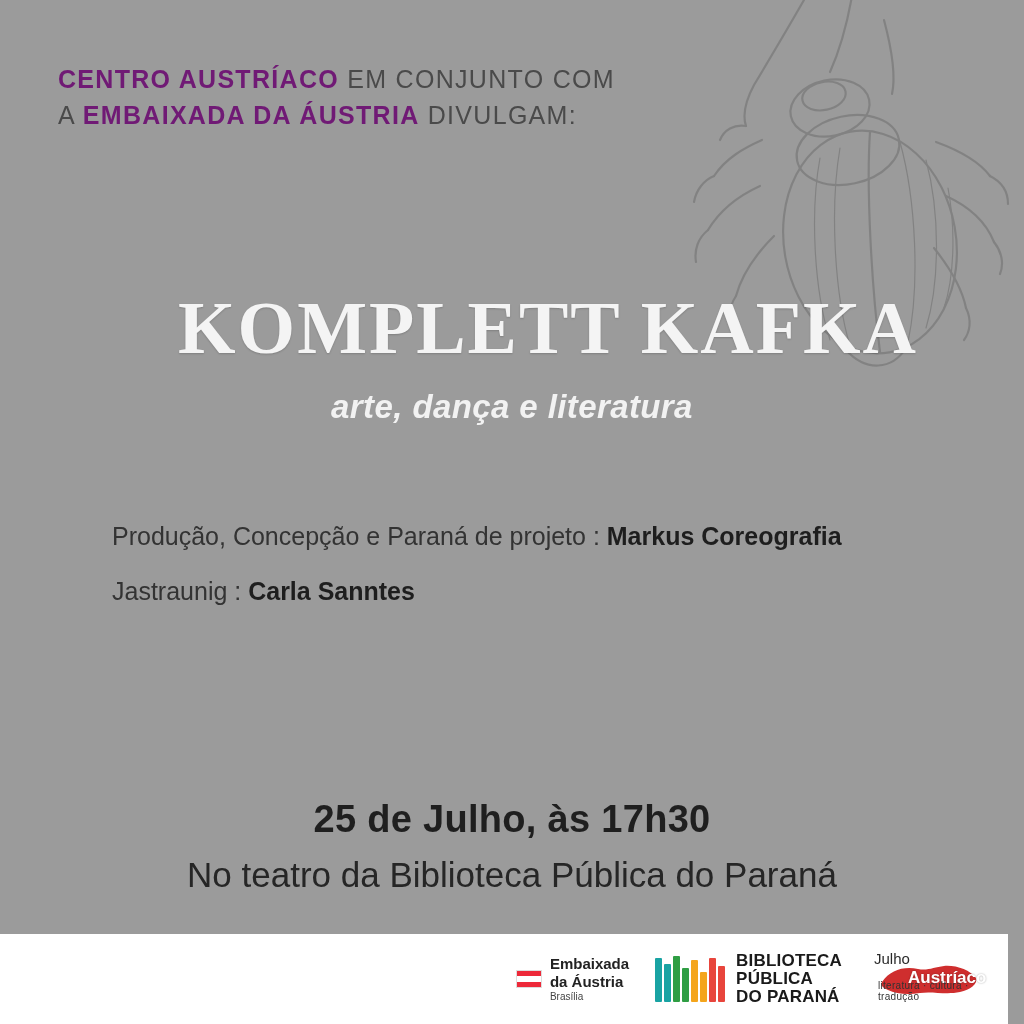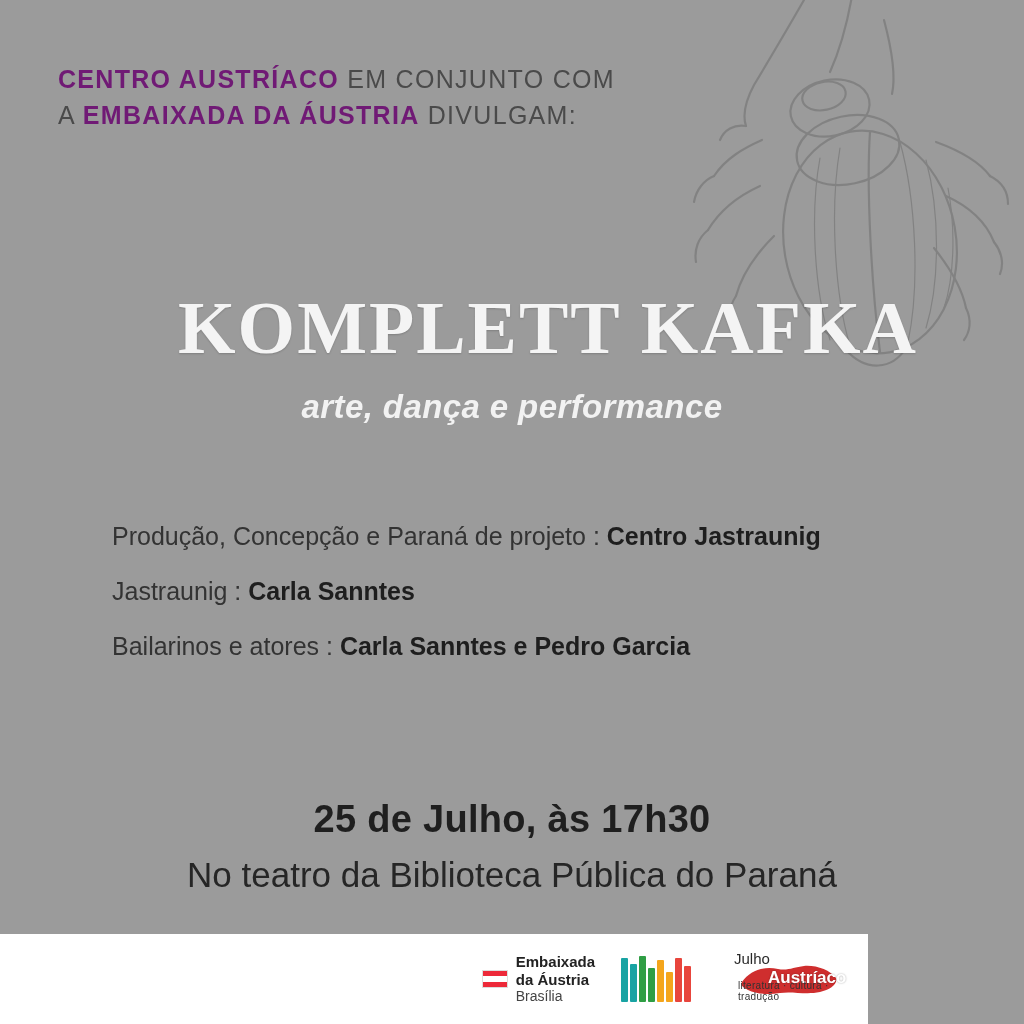--- a/index.html
+++ b/index.html
@@ -126,21 +126,21 @@
     font-size: 35px;
     font-weight: normal;
     color: #262626;
   }
 
   
   .footer {
     position: absolute;
     left: 0;
     bottom: 0;
-    width: 868px;
+    width: 1008px;
     height: 90px;
     background: #ffffff;
     display: flex;
     align-items: center;
     justify-content: flex-end;
     padding-right: 22px;
     box-sizing: border-box;
   }
   .logo {
     display: flex;
@@ -167,21 +167,21 @@
   .flag .r2 { background: #ffffff; }
   .flag .r3 { background: #ED2939; }
   .embassy-text {
     font-size: 15px;
     line-height: 1.18;
     color: #222;
     font-weight: bold;
   }
   .embassy-text .sub {
     font-weight: normal;
-    font-size: 14px;
+    font-size: 10px;
     color: #444;
   }
 
   
   .logo-biblioteca { display: flex; align-items: center; }
   .bars {
     display: flex;
     align-items: flex-end;
     height: 46px;
     margin-right: 9px;
@@ -286,31 +286,28 @@
   <div class="header">
     <div>
       <span class="b">Centro Austríaco</span><span class="n"> em conjunto com</span>
     </div>
     <div>
       <span class="n">A </span><span class="b">Embaixada da Áustria</span><span class="n"> divulgam:</span>
     </div>
   </div>
 
   <div class="title">KOMPLETT KAFKA</div>
-  <div class="subtitle">arte, dança e performance</div>
+  <div class="subtitle">arte, dança e literatura</div>
 
   <div class="credits">
     <div class="credit-row">
-      <span class="credit-label">Produção, Concepção e Paraná de projeto : </span><span class="credit-value">Centro Jastraunig</span>
+      <span class="credit-label">Produção, Concepção e Paraná de projeto : </span><span class="credit-value">Markus Coreografia</span>
     </div>
     <div class="credit-row">
       <span class="credit-label">Jastraunig : </span><span class="credit-value">Carla Sanntes</span>
-    </div>
-    <div class="credit-row">
-      <span class="credit-label">Bailarinos e atores : </span><span class="credit-value">Carla Sanntes e Pedro Garcia</span>
     </div>
   </div>
 
   <div class="date">25 de Julho, às 17h30</div>
   <div class="venue">No teatro da Biblioteca Pública do Paraná</div>
 
   <div class="footer">
 
     <div class="logo logo-embassy">
       <span class="flag">
@@ -329,20 +326,25 @@
       <span class="bars">
         <span style="height:44px;background:#19a3a3"></span>
         <span style="height:38px;background:#19a3a3"></span>
         <span style="height:46px;background:#2f9e44"></span>
         <span style="height:34px;background:#2f9e44"></span>
         <span style="height:42px;background:#f4a51c"></span>
         <span style="height:30px;background:#f4a51c"></span>
         <span style="height:44px;background:#e8453c"></span>
         <span style="height:36px;background:#e8453c"></span>
       </span>
+      <span class="bib-text">
+        <div>BIBLIOTECA</div>
+        <div>PÚBLICA</div>
+        <div>DO PARANÁ</div>
+      </span>
     </div>
 
     <div class="logo logo-centro">
       <svg class="centro-map" viewBox="0 0 108 44" xmlns="http://www.w3.org/2000/svg">
         <path d="M8 24 C 16 12, 30 8, 44 11 C 54 13, 60 9, 70 8 C 82 7, 96 12, 102 20 C 104 26, 96 32, 86 34 C 72 37, 58 33, 46 35 C 34 37, 22 36, 14 32 C 8 29, 6 27, 8 24 Z" fill="#cf2e2e"></path>
       </svg>
       <span class="centro-word1">Julho</span>
       <span class="centro-word2">Austríaco</span>
       <span class="centro-tag">literatura · cultura · tradução</span>
     </div>

